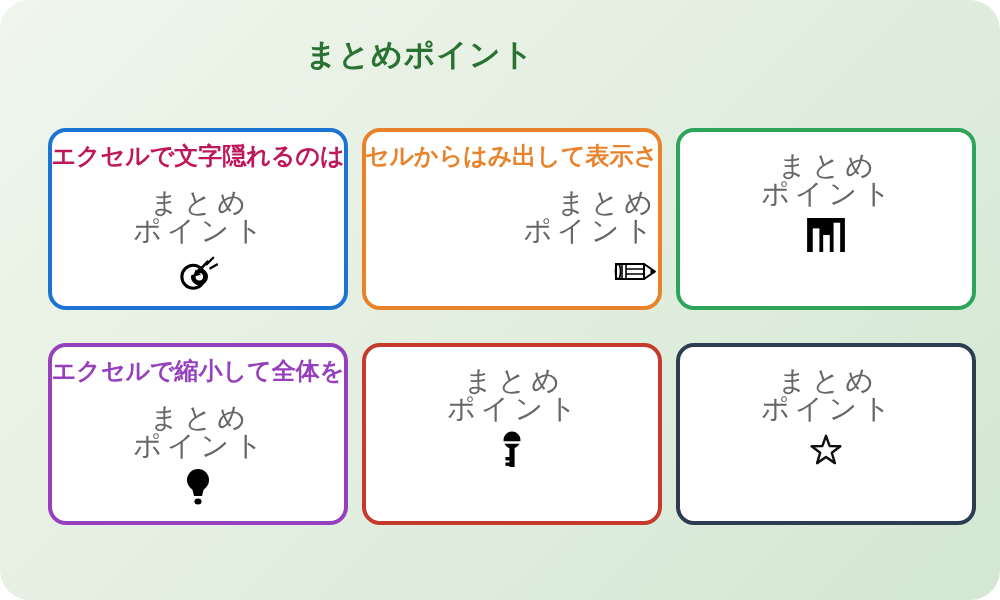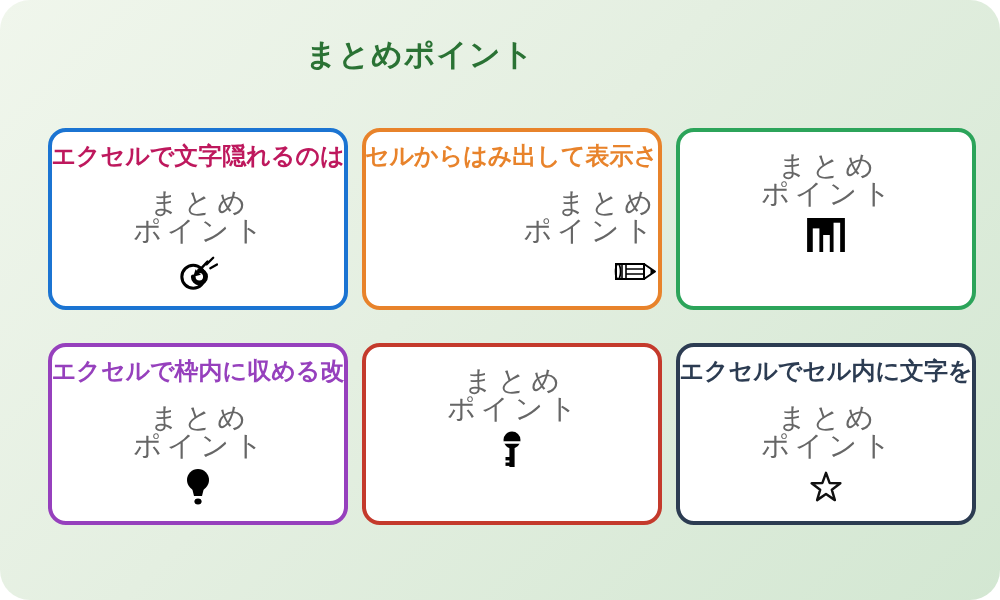--- a/index.html
+++ b/index.html
@@ -120,21 +120,21 @@
         <svg width="38" height="34" viewBox="0 0 40 36">
           <rect x="0" y="0" width="40" height="36" fill="#000"></rect>
           <rect x="6" y="11" width="7" height="25" fill="#fff"></rect>
           <rect x="17" y="18" width="7" height="18" fill="#fff"></rect>
           <rect x="28" y="5" width="7" height="31" fill="#fff"></rect>
         </svg>
       </div>
     </div>
 
     <div class="card" style="border-color: rgb(150, 64, 189);">
-      <div class="card-title" style="color: rgb(150, 64, 189);">エクセルで枠内に収める改</div>
+      <div class="card-title" style="color: rgb(150, 64, 189);">エクセルで縮小して全体を</div>
       <div class="card-line first">まとめ</div>
       <div class="card-line second">ポイント</div>
       <div class="card-icon">
         <svg width="26" height="38" viewBox="0 0 26 38">
           <circle cx="13" cy="12" r="11" fill="#000"></circle>
           <path d="M7 20 h12 l-2 8 h-8 z" fill="#000"></path>
           <ellipse cx="13" cy="33.5" rx="3.6" ry="3" fill="#000"></ellipse>
         </svg>
       </div>
     </div>
@@ -147,21 +147,20 @@
           <circle cx="11" cy="9" r="8.5" fill="#000"></circle>
           <line x1="2.5" y1="11.5" x2="19.5" y2="11.5" stroke="#fff" stroke-width="2.4"></line>
           <rect x="8.4" y="15" width="5.2" height="21" fill="#000"></rect>
           <rect x="4.5" y="26" width="4.5" height="3.4" fill="#000"></rect>
           <rect x="4.5" y="31.5" width="4.5" height="3.4" fill="#000"></rect>
         </svg>
       </div>
     </div>
 
     <div class="card" style="border-color: rgb(44, 60, 82);">
-      <div class="card-title" style="color: rgb(44, 60, 82);">エクセルでセル内に文字を</div>
       <div class="card-line first">まとめ</div>
       <div class="card-line second">ポイント</div>
       <div class="card-icon">
         <svg width="34" height="34" viewBox="0 0 36 36">
           <polygon points="18,3 21.8,13.7 33.2,14.1 24.2,21 27.4,31.9 18,25.5 8.6,31.9 11.8,21 2.8,14.1 14.2,13.7" fill="none" stroke="#111" stroke-width="2.6" stroke-linejoin="round"></polygon>
         </svg>
       </div>
     </div>
 
   </div>

